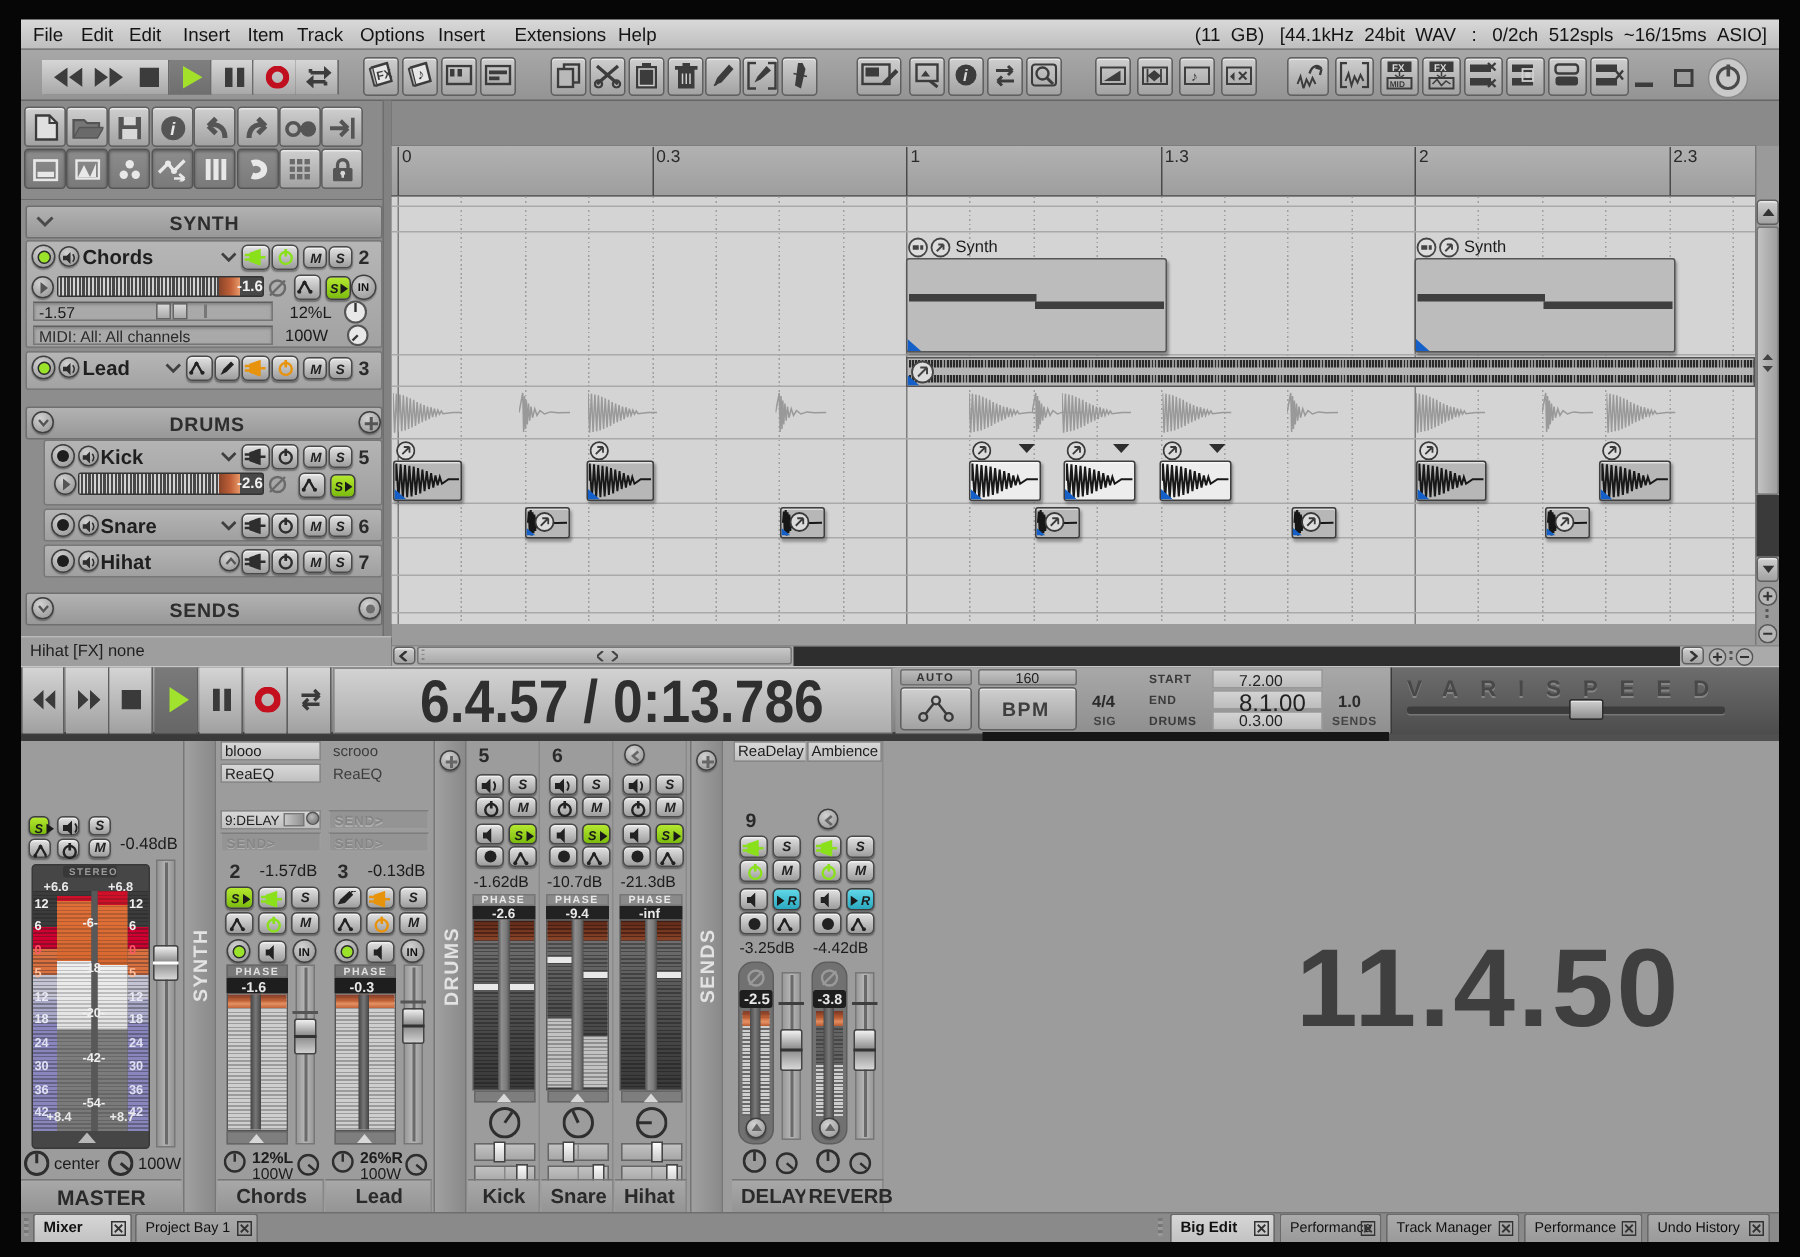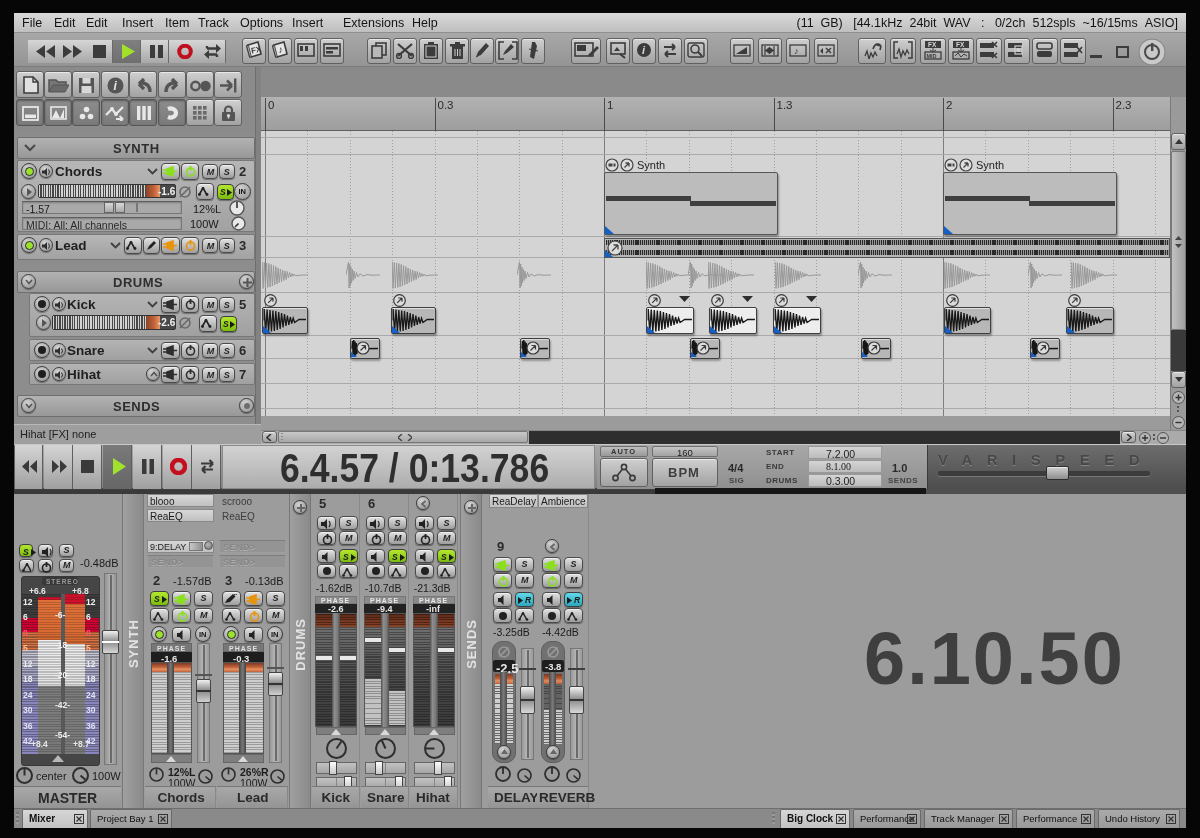--- a/index.html
+++ b/index.html
@@ -947,21 +947,21 @@
 <div class="t" style="left:677px;top:447.5px;font-size:9.5px;color:#222;">160</div>
 <div class="b3" style="left:652px;top:458px;width:66px;height:29px;"></div>
 <div class="t" style="left:668px;top:466px;font-size:13px;color:#3f3f3f;font-weight:bold;letter-spacing:1px;">BPM</div>
 <div class="t" style="left:728px;top:463px;font-size:11px;color:#2a2a2a;font-weight:bold;">4/4</div>
 <div class="t" style="left:729px;top:477px;font-size:8px;color:#444;font-weight:bold;letter-spacing:0.5px;">SIG</div>
 <div class="t" style="left:766px;top:449.0px;font-size:8px;color:#3a3a3a;font-weight:bold;letter-spacing:0.5px;">START</div>
 <div style="left:808px;top:446.0px;width:74px;height:13px;background:linear-gradient(#d4d4d4,#bcbcbc);border:1px solid #999;"></div>
 <div class="t" style="left:826px;top:448.5px;font-size:10.5px;color:#222;">7.2.00</div>
 <div class="t" style="left:766px;top:462.8px;font-size:8px;color:#3a3a3a;font-weight:bold;letter-spacing:0.5px;">END</div>
 <div style="left:808px;top:459.8px;width:74px;height:13px;background:linear-gradient(#d4d4d4,#bcbcbc);border:1px solid #999;"></div>
-<div class="t" style="left:826px;top:462.3px;font-size:10px;color:#222;font-family:Liberation Serif, serif;">8.1.00</div>
+<div class="t" style="left:826px;top:462.3px;font-size:16px;color:#222;">8.1.00</div>
 <div class="t" style="left:766px;top:476.6px;font-size:8px;color:#3a3a3a;font-weight:bold;letter-spacing:0.5px;">DRUMS</div>
 <div style="left:808px;top:473.6px;width:74px;height:13px;background:linear-gradient(#d4d4d4,#bcbcbc);border:1px solid #999;"></div>
 <div class="t" style="left:826px;top:476.1px;font-size:10.5px;color:#222;">0.3.00</div>
 <div class="t" style="left:892px;top:463px;font-size:11px;color:#2a2a2a;font-weight:bold;">1.0</div>
 <div class="t" style="left:888px;top:477px;font-size:8px;color:#444;font-weight:bold;letter-spacing:0.5px;">SENDS</div>
 <div style="left:927px;top:445px;width:259px;height:44px;background:linear-gradient(#6d6d6d,#4d4d4d);border-left:1px solid #3a3a3a;"></div>
 <div class="t" style="left:938px;top:452px;font-size:15px;color:#484848;font-weight:bold;letter-spacing:14.5px;text-shadow:0 1px 0 #858585;">VARISPEED</div>
 <div style="left:938px;top:471px;width:212px;height:5px;background:#3c3c3c;border-radius:2px;box-shadow:0 1px 0 #777;"></div>
 <div style="left:1046px;top:466px;width:23px;height:14px;background:linear-gradient(#d0d0d0,#8e8e8e);border:1px solid #2e2e2e;border-radius:2px;box-shadow:inset 0 1px 0 #e8e8e8;"></div>
 <div style="left:14px;top:490px;width:1172px;height:4px;background:#3a3a3a;"></div>
@@ -1444,21 +1444,21 @@
     <circle cx="1.5" cy="7.5" r="1.3" fill="#222"></circle>
     <circle cx="9" cy="7.5" r="1.3" fill="#222"></circle>
   </svg>
 <div class="t" style="left:493px;top:627px;font-size:10.5px;color:#1c1c1c;">-3.25dB</div>
 <div style="left:492px;top:641px;width:24px;height:122px;background:#717171;border:1px solid #5e5e5e;border-radius:10px;"></div>
 <svg style="position:absolute;left:497px;top:645px;" width="14" height="14" viewBox="0 0 14 14">
     <circle cx="7" cy="7" r="5" fill="none" stroke="#9a9a9a" stroke-width="1.6"></circle>
     <path d="M2.5 11.5 L11.5 2.5" stroke="#9a9a9a" stroke-width="1.6"></path>
   </svg>
 <div style="left:493px;top:660px;width:22px;height:12px;background:#1e1e1e;border-radius:2px;"></div>
-<div class="t" style="left:496px;top:662px;font-size:13px;color:#e8e8e8;font-weight:bold;">-2.5</div>
+<div class="t" style="left:496px;top:662px;font-size:10px;color:#e8e8e8;font-weight:bold;">-2.5</div>
 <div style="left:495px;top:674px;width:18px;height:70px;background:repeating-linear-gradient(#cecece 0 1.5px, rgba(90,90,90,.4) 1.5px 2.5px);"></div>
 <div style="left:495px;top:674px;width:18px;height:10px;background:linear-gradient(#7a3420,#c05c30 45%,#e89060 70%,#c05c30);opacity:.95;"></div>
 <div style="left:500px;top:672px;width:7px;height:74px;background:linear-gradient(90deg,#4a4a4a,#7a7a7a,#4a4a4a);"></div>
 <div style="left:497px;top:745px;width:14px;height:14px;border-radius:50%;background:radial-gradient(circle at 38% 30%,#d2d2d2,#909090);border:1px solid #3e3e3e;box-shadow:0 1px 1px rgba(0,0,0,.35);"></div>
 <svg style="position:absolute;left:500.5px;top:749px;" width="7" height="6" viewBox="0 0 7 6">
     <path d="M3.5 0 L7 5 H0 Z" fill="#666"></path>
   </svg>
 <div style="left:521px;top:648px;width:13px;height:112px;background:linear-gradient(90deg,#999,#b8b8b8,#999);border:1px solid #777;"></div>
 <div style="left:526.5px;top:650px;width:2px;height:108px;background:#6a6a6a;"></div>
 <div style="left:519px;top:668px;width:17px;height:2px;background:#3e3e3e;"></div>
@@ -1536,38 +1536,38 @@
 <svg style="position:absolute;left:544px;top:766px;" width="16" height="16" viewBox="0 0 16 16">
     <circle cx="8.0" cy="8.0" r="7.0" fill="none" stroke="#2e2e2e" stroke-width="1.8"></circle>
     <path d="M8.0 8.0 L8.0 2.0" stroke="#2e2e2e" stroke-width="1.8"></path>
   </svg>
 <svg style="position:absolute;left:566px;top:768px;" width="15" height="15" viewBox="0 0 15 15">
     <circle cx="7.5" cy="7.5" r="6.5" fill="none" stroke="#2e2e2e" stroke-width="1.6"></circle>
     <path d="M7.5 7.5 L11.71324443715438 11.035331853275967" stroke="#2e2e2e" stroke-width="1.6"></path>
   </svg>
 <div style="left:537px;top:786px;width:52px;height:22px;background:linear-gradient(#a8a8a8,#949494);border-top:1px solid #777;border-right:1px solid #888;"></div>
 <div class="t" style="left:539.0px;top:791px;font-size:13.5px;color:#2a2a2a;font-weight:bold;">REVERB</div>
-<div class="t" style="left:864px;top:622px;font-size:74px;color:#3f3f3f;font-weight:bold;letter-spacing:2px;">6.10.50</div>
+<div class="t" style="left:864px;top:622px;font-size:74px;color:#3f3f3f;font-weight:bold;letter-spacing:2px;">11.4.50</div>
 <div style="left:14px;top:808px;width:1172px;height:20px;background:#8a8a8a;border-top:1px solid #6e6e6e;"></div>
 <div style="left:16px;top:812px;width:3px;height:12px;background:repeating-linear-gradient(#777 0 2px,#999 2px 4px);"></div>
 <div style="left:22px;top:809px;width:66px;height:19px;background:linear-gradient(#d6d6d6,#c2c2c2);border:1px solid #6a6a6a;border-bottom:none;border-radius:2px 2px 0 0;"></div>
 <div class="t" style="left:29px;top:814px;font-size:10px;color:#111;font-weight:bold;">Mixer</div>
 <svg style="position:absolute;left:74px;top:813.5px;" width="10" height="10" viewBox="0 0 10 10">
     <rect x="0.5" y="0.5" width="9" height="9" fill="none" stroke="#333"></rect>
     <path d="M2.5 2.5 L7.5 7.5 M7.5 2.5 L2.5 7.5" stroke="#333" stroke-width="1.2"></path>
   </svg>
 <div style="left:90px;top:809px;width:82px;height:19px;background:linear-gradient(#aaa,#9a9a9a);border:1px solid #6a6a6a;border-bottom:none;border-radius:2px 2px 0 0;"></div>
 <div class="t" style="left:97px;top:814px;font-size:9.5px;color:#111;font-weight:normal;">Project Bay 1</div>
 <svg style="position:absolute;left:158px;top:813.5px;" width="10" height="10" viewBox="0 0 10 10">
     <rect x="0.5" y="0.5" width="9" height="9" fill="none" stroke="#333"></rect>
     <path d="M2.5 2.5 L7.5 7.5 M7.5 2.5 L2.5 7.5" stroke="#333" stroke-width="1.2"></path>
   </svg>
 <div style="left:772px;top:812px;width:3px;height:12px;background:repeating-linear-gradient(#777 0 2px,#999 2px 4px);"></div>
 <div style="left:780px;top:809px;width:70px;height:19px;background:linear-gradient(#d6d6d6,#c2c2c2);border:1px solid #6a6a6a;border-bottom:none;border-radius:2px 2px 0 0;"></div>
-<div class="t" style="left:787px;top:814px;font-size:10px;color:#111;font-weight:bold;">Big Clock</div>
+<div class="t" style="left:787px;top:814px;font-size:10px;color:#111;font-weight:bold;">Big Edit</div>
 <svg style="position:absolute;left:836px;top:813.5px;" width="10" height="10" viewBox="0 0 10 10">
     <rect x="0.5" y="0.5" width="9" height="9" fill="none" stroke="#333"></rect>
     <path d="M2.5 2.5 L7.5 7.5 M7.5 2.5 L2.5 7.5" stroke="#333" stroke-width="1.2"></path>
   </svg>
 <div style="left:853px;top:809px;width:68px;height:19px;background:linear-gradient(#aaa,#9a9a9a);border:1px solid #6a6a6a;border-bottom:none;border-radius:2px 2px 0 0;"></div>
 <div class="t" style="left:860px;top:814px;font-size:9.5px;color:#111;font-weight:normal;">Performance</div>
 <svg style="position:absolute;left:907px;top:813.5px;" width="10" height="10" viewBox="0 0 10 10">
     <rect x="0.5" y="0.5" width="9" height="9" fill="none" stroke="#333"></rect>
     <path d="M2.5 2.5 L7.5 7.5 M7.5 2.5 L2.5 7.5" stroke="#333" stroke-width="1.2"></path>
   </svg>

